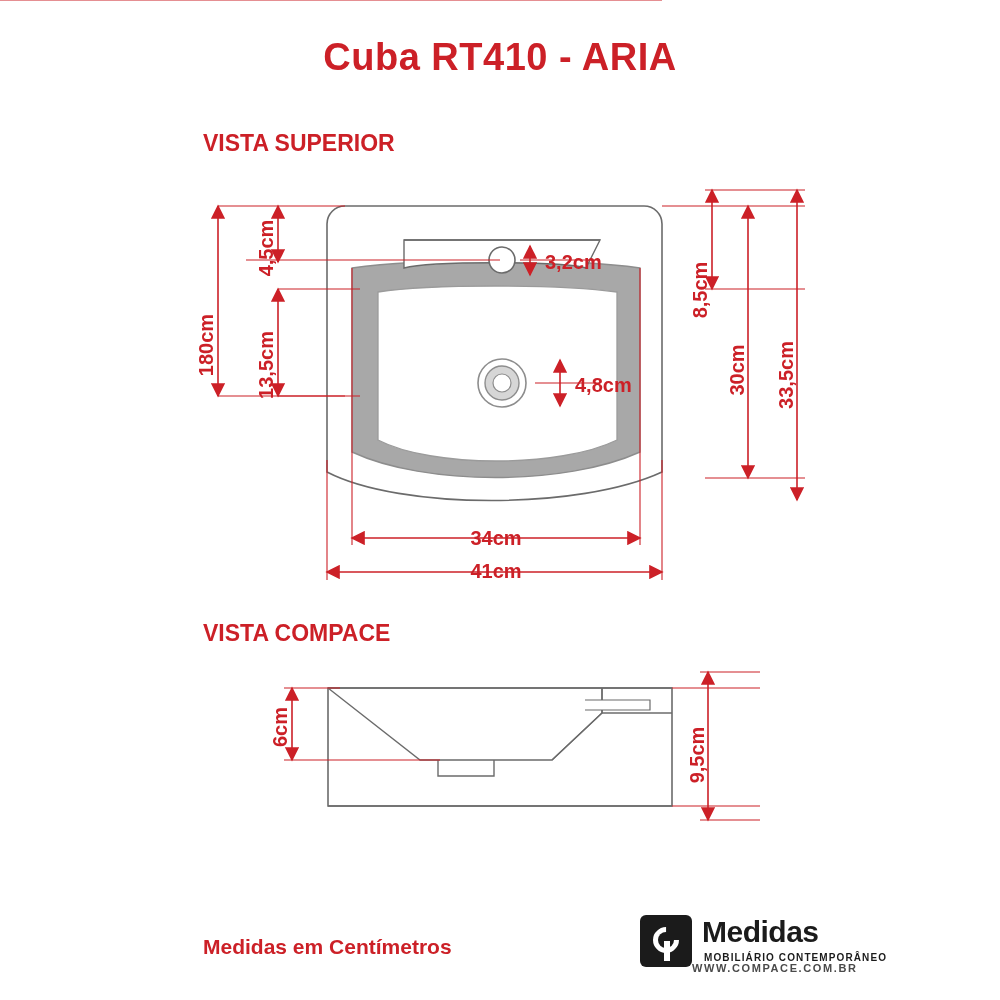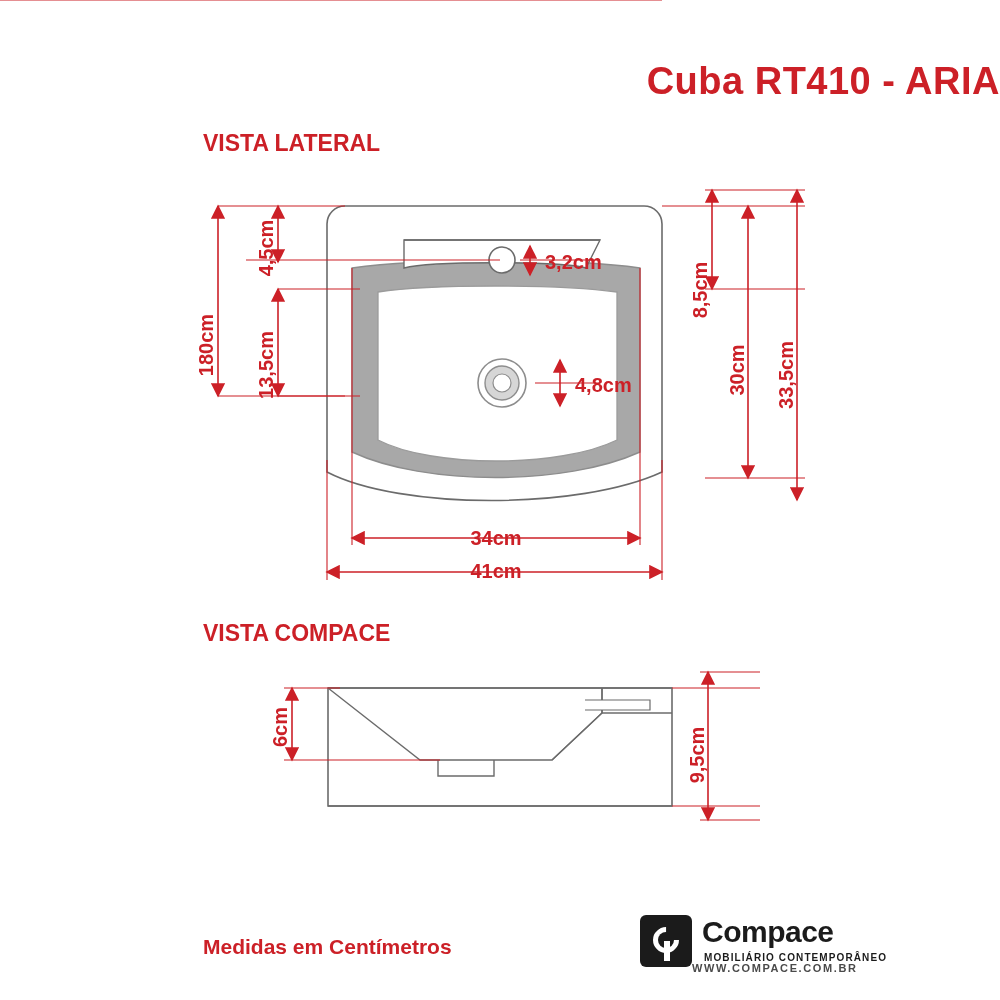--- a/index.html
+++ b/index.html
@@ -18,26 +18,25 @@
   .page {
     position: absolute;
     left: 0; top: 0;
     width: 1000px;
     height: 1000px;
   }
   #title {
     position: absolute;
     left: 0; top: 36px;
     width: 1000px;
-    text-align: right;
+    text-align: center;
     font-size: 38px;
     font-weight: bold;
     color: #cc2027;
     letter-spacing: 0.5px;
-    margin-top: 24px;
   }
   .section-label {
     position: absolute;
     font-size: 23px;
     font-weight: bold;
     color: #cc2027;
   }
   #label-superior { left: 203px; top: 130px; }
   #label-lateral  { left: 203px; top: 620px; }
   #footer-note {
@@ -111,21 +110,21 @@
     letter-spacing: 1.6px;
   }
 </style>
 </head>
 <body>
 
 <div class="page">
 
   <div id="title">Cuba RT410 - ARIA</div>
 
-  <div class="section-label" id="label-superior">VISTA LATERAL</div>
+  <div class="section-label" id="label-superior">VISTA SUPERIOR</div>
   <div class="section-label" id="label-lateral">VISTA COMPACE</div>
   <div id="footer-note">Medidas em Centímetros</div>
 
   <svg width="1000" height="1000" viewBox="0 0 1000 1000">
     <defs>
       <marker id="arrEnd" markerWidth="9" markerHeight="9" refX="8" refY="4.5" orient="auto">
         <path d="M0,0 L9,4.5 L0,9 z" fill="#cc2027"></path>
       </marker>
       <marker id="arrStart" markerWidth="9" markerHeight="9" refX="1" refY="4.5" orient="auto">
         <path d="M9,0 L0,4.5 L9,9 z" fill="#cc2027"></path>
@@ -245,18 +244,18 @@
       <line x1="292" y1="688" x2="292" y2="760" marker-start="url(#arrStart)" marker-end="url(#arrEnd)"></line>
       <line x1="708" y1="672" x2="708" y2="820" marker-start="url(#arrStart)" marker-end="url(#arrEnd)"></line>
     </g>
 
     <text class="dim-text" x="287" y="727" transform="rotate(-90 287 727)" text-anchor="middle">6cm</text>
     <text class="dim-text" x="704" y="755" transform="rotate(-90 704 755)" text-anchor="middle">9,5cm</text>
   </svg>
 
   <div class="logo">
     <div class="logo-mark"></div>
-    <div class="logo-word">Compace</div>
+    <div class="logo-word">Medidas</div>
     <div class="logo-sub">MOBILIÁRIO CONTEMPORÂNEO</div>
     <div class="logo-url">WWW.COMPACE.COM.BR</div>
   </div>
 
 </div>
 
 </body></html>

